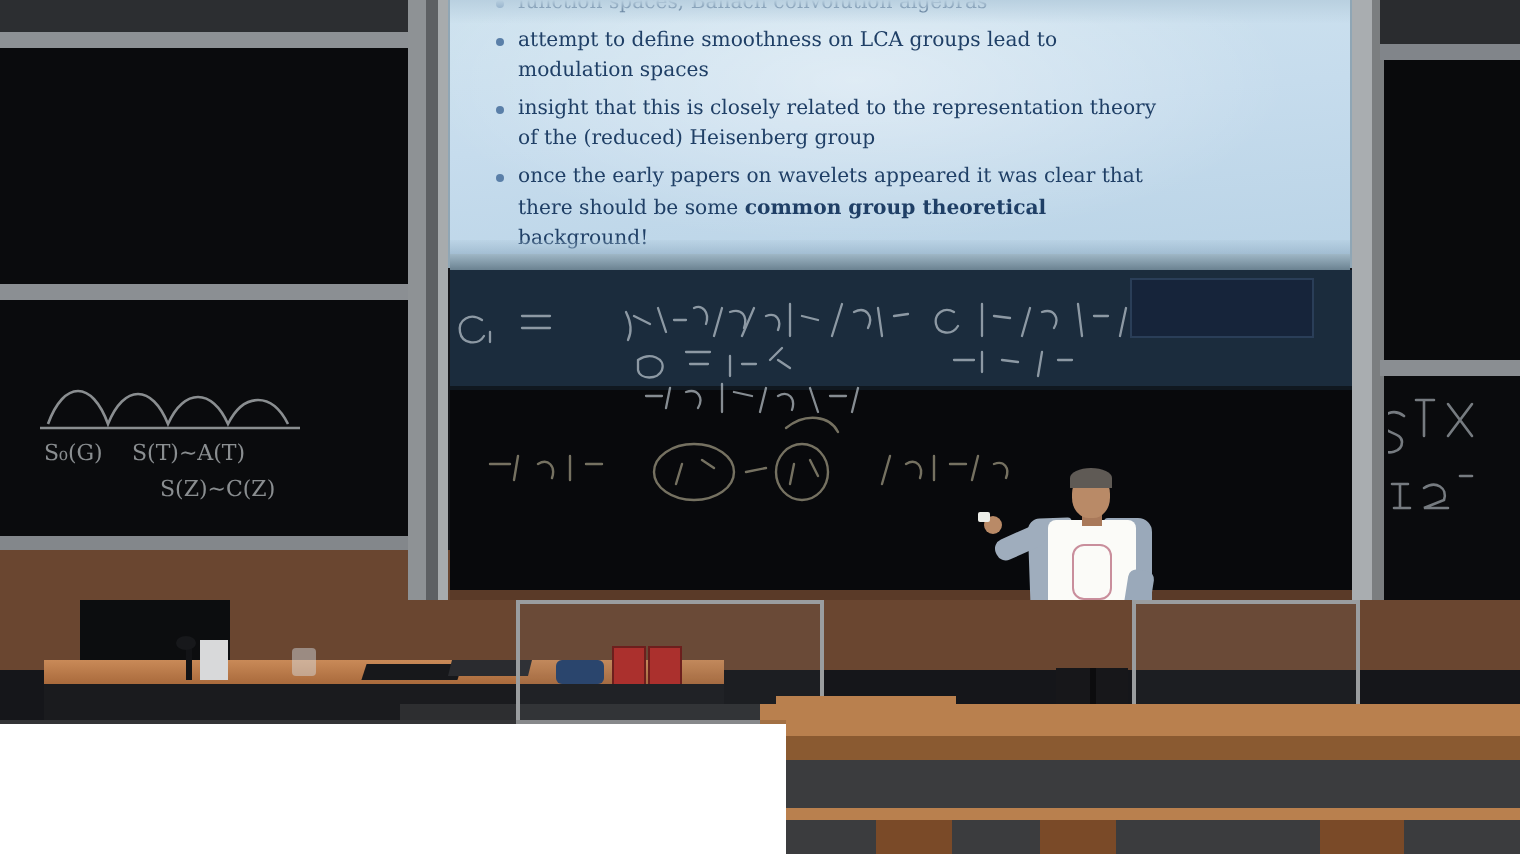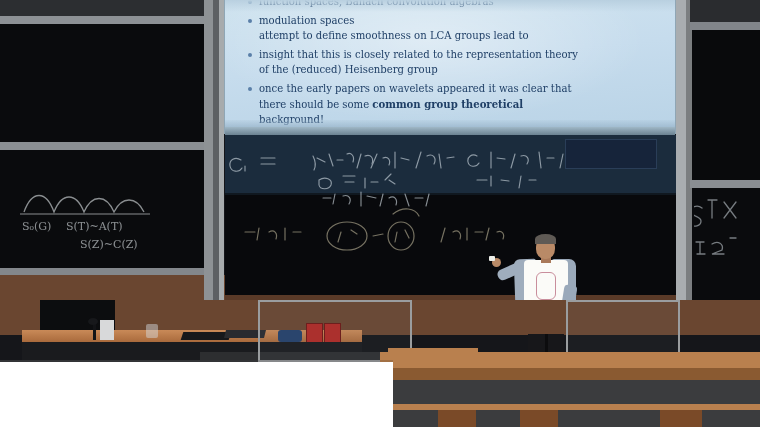--- a/index.html
+++ b/index.html
@@ -144,22 +144,22 @@
 
   <div class="screen">
     <div class="screen-glow"></div>
   </div>
 
   <div class="slide">
     <div class="blt">
       <span class="ind">function spaces, Banach convolution algebras</span>
     </div>
     <div class="blt">
+      <span class="ind">attempt to define smoothness on LCA groups lead to</span>
       <span class="ind">modulation spaces</span>
-      <span class="ind">attempt to define smoothness on LCA groups lead to</span>
     </div>
     <div class="blt">
       <span class="ind">insight that this is closely related to the representation theory</span>
       <span class="ind">of the (reduced) Heisenberg group</span>
     </div>
     <div class="blt">
       <span class="ind">once the early papers on wavelets appeared it was clear that</span>
       <span class="ind"><span>there should be some </span><span class="bold">common group theoretical</span></span>
       <span class="ind">background!</span>
     </div>

